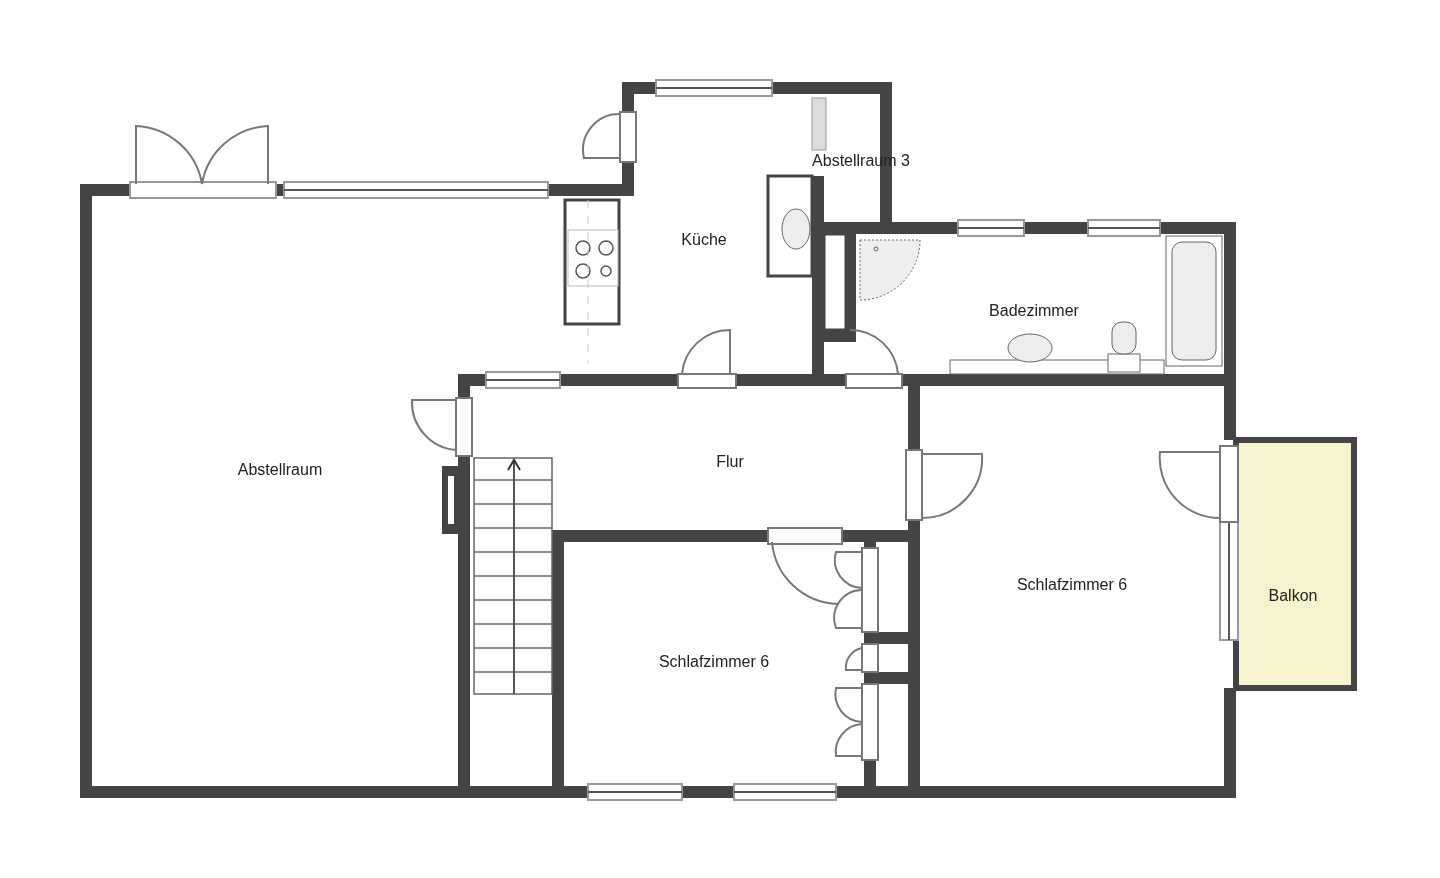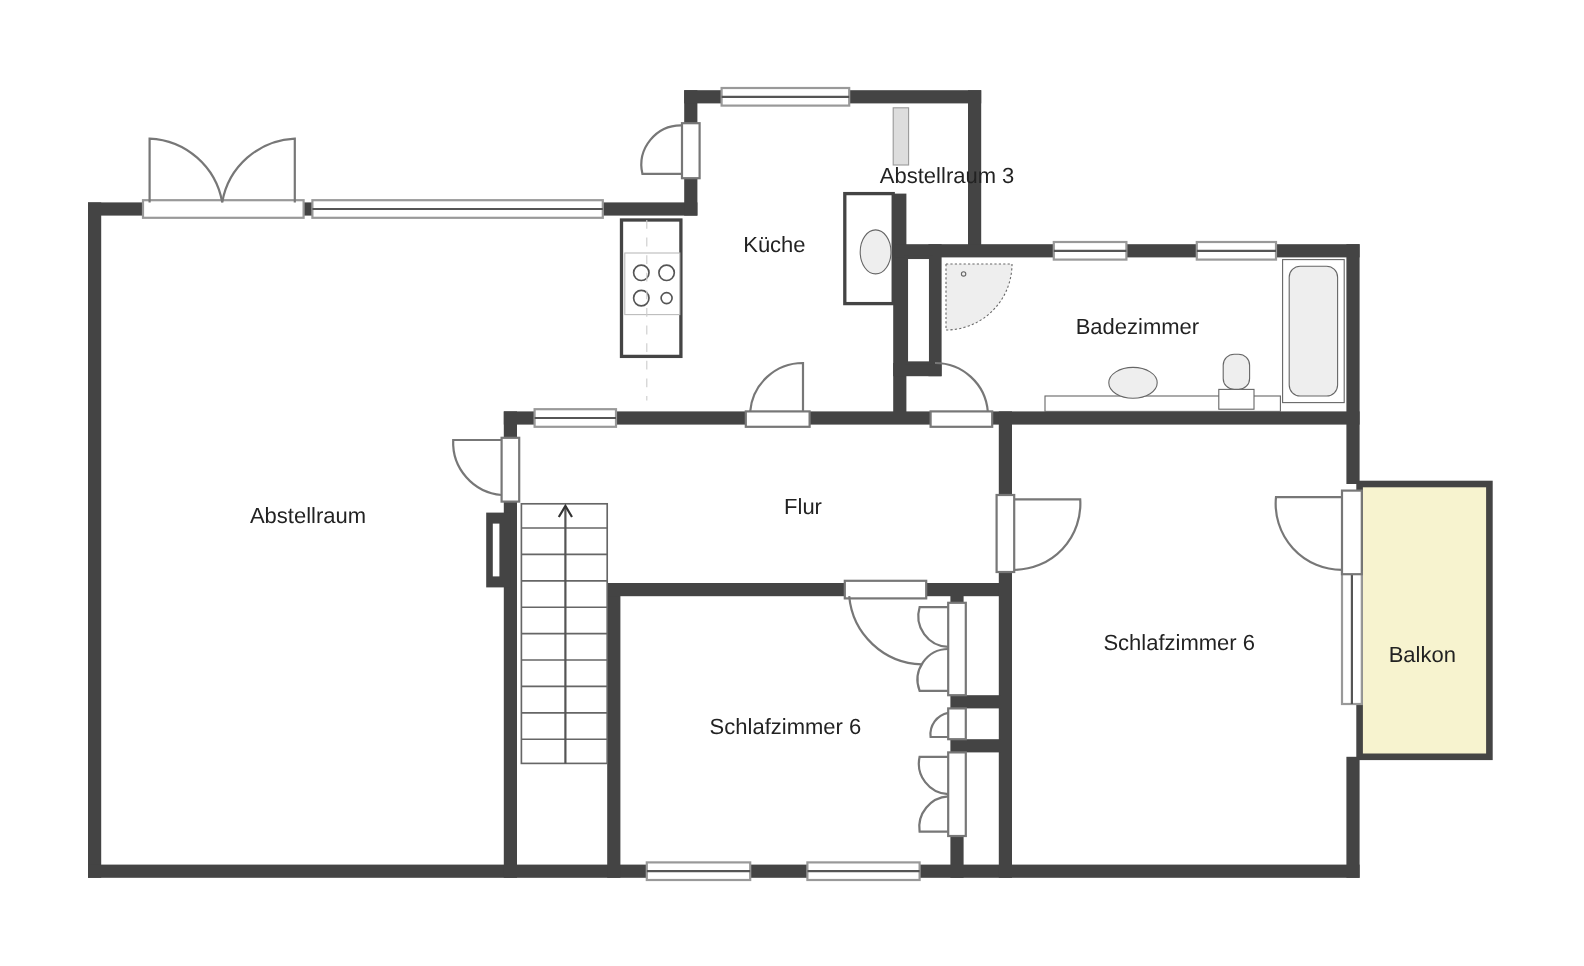--- a/index.html
+++ b/index.html
@@ -1,18 +1,18 @@
 <!DOCTYPE html>
 <html><head>
 <meta charset="utf-8">
 <style>
   html, body { margin:0; padding:0; background:#ffffff; }
   body { width:1440px; height:878px; position:relative; overflow:hidden; font-family:"Liberation Sans", sans-serif; }
   svg { position:absolute; left:0; top:0; }
-  .label { position:absolute; font-size:20px; color:#222; white-space:nowrap; transform:translate(-50%,-50%); }
+  .label { position:absolute; font-size:16px; color:#222; white-space:nowrap; transform:translate(-50%,-50%); }
 </style>
 </head>
 <body>
 
 <svg width="1440" height="878" viewBox="0 0 1440 878">
 
   <rect x="1236" y="440" width="118" height="248" fill="#f7f3cf"></rect>
   <rect x="1236" y="440" width="118" height="248" fill="none" stroke="#444" stroke-width="6"></rect>
 
   <g fill="#444">
@@ -148,19 +148,19 @@
     <rect x="1166" y="236" width="56" height="130" fill="#fff" stroke="#666"></rect>
     <rect x="1172" y="242" width="44" height="118" rx="10"></rect>
     <rect x="950" y="360" width="214" height="14" fill="#fff"></rect>
     <ellipse cx="1030" cy="348" rx="22" ry="14"></ellipse>
     <rect x="1108" y="354" width="32" height="18" fill="#fff"></rect>
     <rect x="1112" y="322" width="24" height="32" rx="10"></rect>
   </g>
 </svg>
 
 <div class="label" style="left:280px;top:470px">Abstellraum</div>
-<div class="label" style="left:704px;top:224px">Küche</div>
+<div class="label" style="left:704px;top:240px">Küche</div>
 <div class="label" style="left:861px;top:161px">Abstellraum 3</div>
-<div class="label" style="left:1034px;top:298px">Badezimmer</div>
+<div class="label" style="left:1034px;top:311px">Badezimmer</div>
 <div class="label" style="left:730px;top:462px">Flur</div>
 <div class="label" style="left:714px;top:662px">Schlafzimmer 6</div>
 <div class="label" style="left:1072px;top:585px">Schlafzimmer 6</div>
 <div class="label" style="left:1293px;top:596px">Balkon</div>
 
 </body></html>

